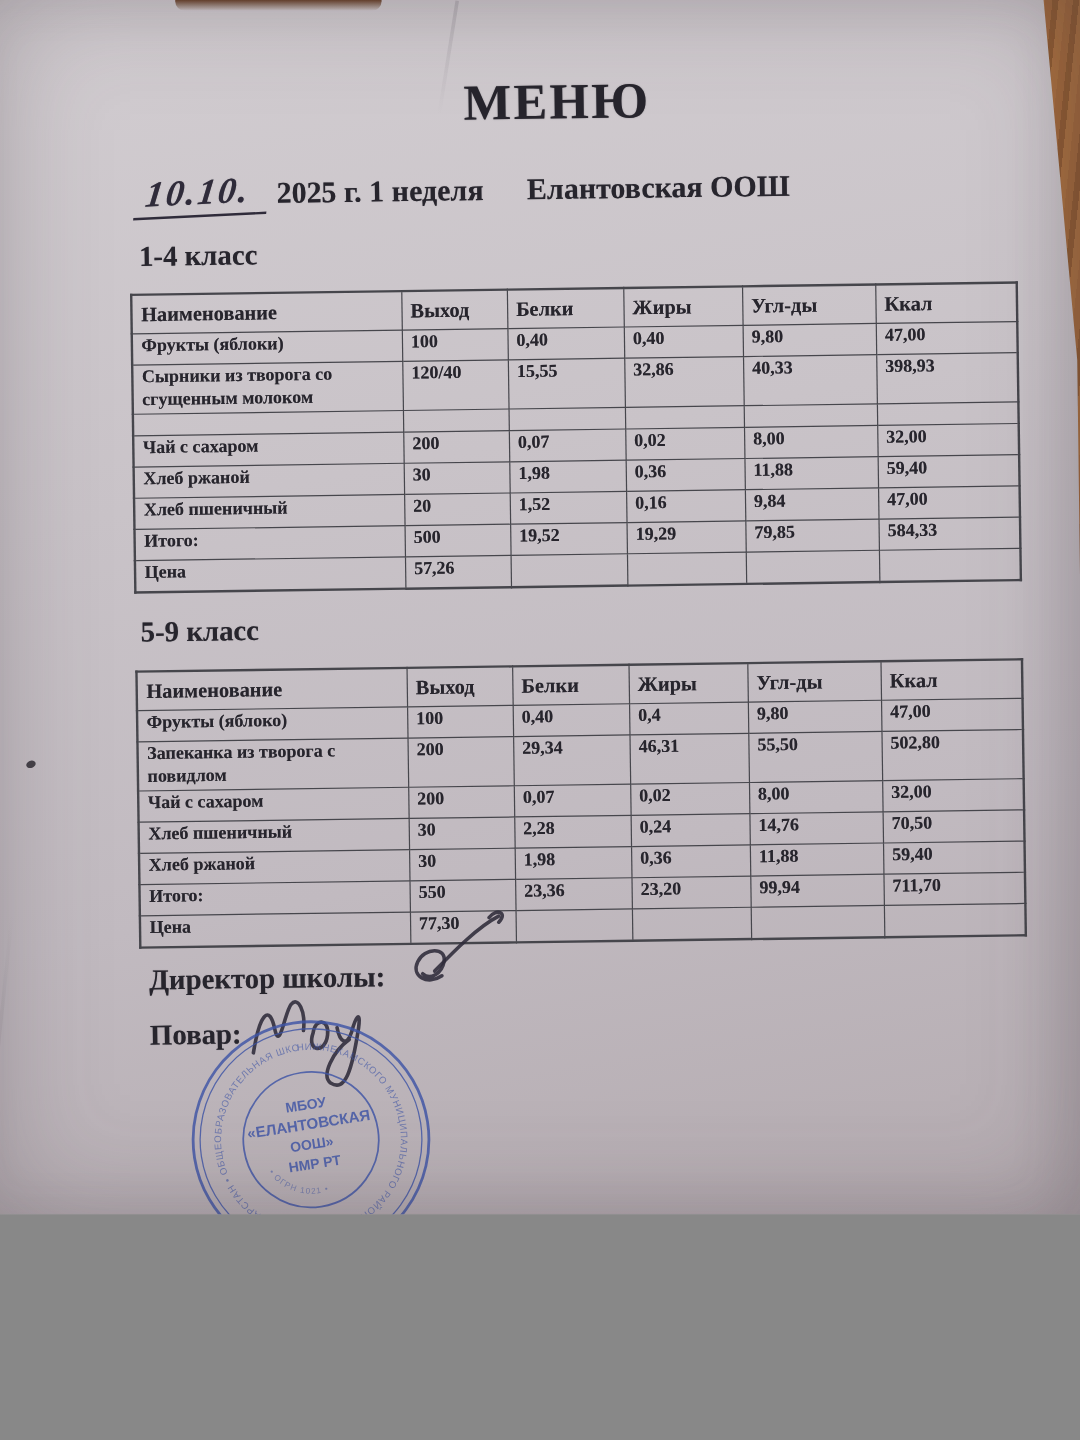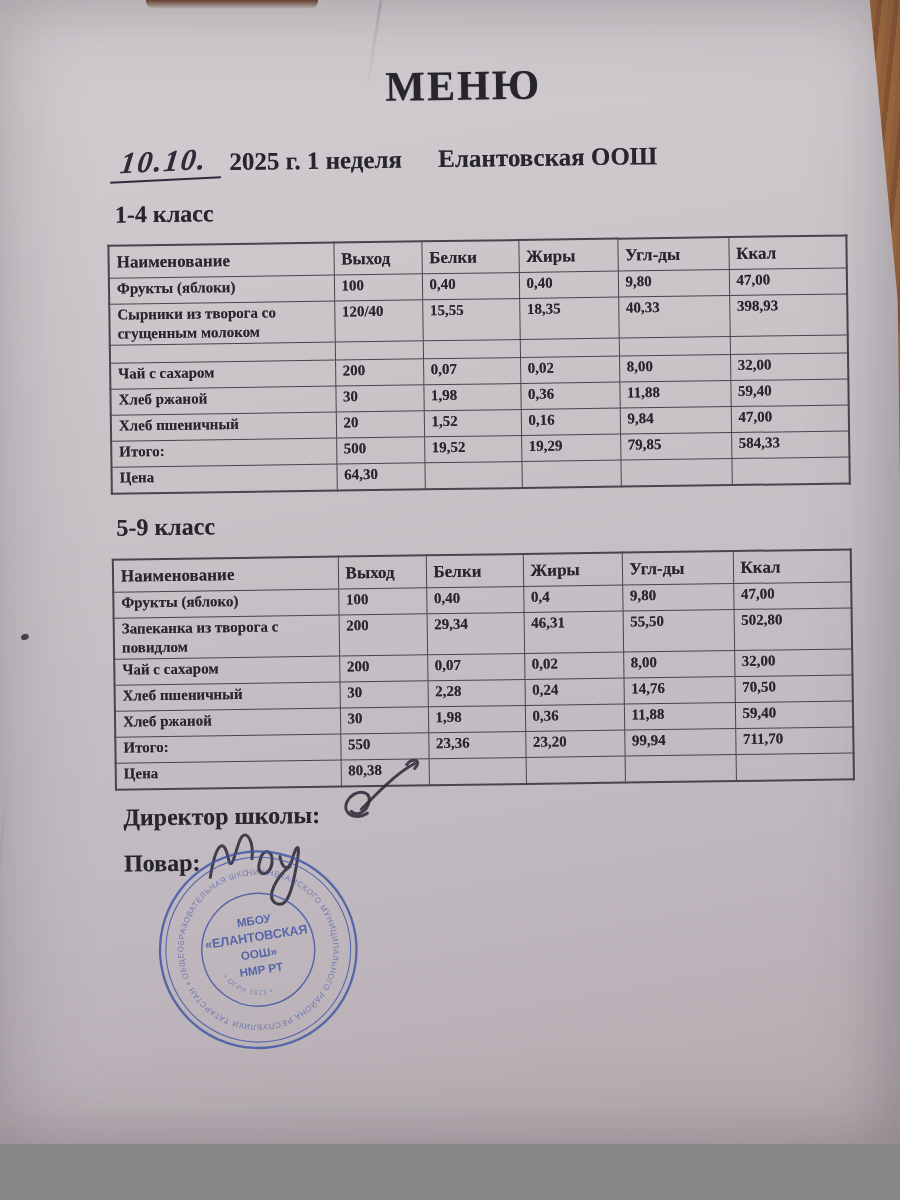--- a/index.html
+++ b/index.html
@@ -1,17 +1,17 @@
 <!DOCTYPE html>
 <html style="--paper-top: #d2cdd1; --paper-mid: #c9c3c8; --paper-mid2: #c1bac0; --paper-bottom: #b4abb0; --wood: #a2683a; --wood-dark: #6b432a; --ink: #2f2b3a; --stamp: #3f55a6; --border: #46464c; --text: #27252d;"><head>
 <meta charset="utf-8">
 <style>
   html,body{margin:0;padding:0;background:#888;}
   .photo{
-    position:relative;width:900px;height:1144px;overflow:hidden;
+    position:relative;width:900px;height:1012px;overflow:hidden;
     background:linear-gradient(170deg,var(--paper-top,#d2cdd1) 0%,var(--paper-mid,#c9c3c8) 38%,var(--paper-mid2,#c1bac0) 68%,var(--paper-bottom,#b4abb0) 100%);
     font-family:"Liberation Serif","DejaVu Serif",serif;
     color:var(--text,#27252d);
   }
   .wood-edge{
     position:absolute;top:0;right:0;width:46px;height:500px;
     background:repeating-linear-gradient(96deg,var(--wood,#a2683a) 0 6px,#8f5a30 6px 11px,#a96f3e 11px 17px);
     clip-path:polygon(34% 0,100% 0,100% 96%,95% 60%);
   }
   .top-edge-shadow{
@@ -120,21 +120,21 @@
             <td>100</td>
             <td>0,40</td>
             <td>0,40</td>
             <td>9,80</td>
             <td>47,00</td>
           </tr>
           <tr>
             <td>Сырники из творога со сгущенным молоком</td>
             <td>120/40</td>
             <td>15,55</td>
-            <td>18,35</td>
+            <td>32,86</td>
             <td>40,33</td>
             <td>398,93</td>
           </tr>
           <tr class="empty-row">
             <td></td>
             <td></td>
             <td></td>
             <td></td>
             <td></td>
             <td></td>
@@ -166,21 +166,21 @@
           <tr>
             <td>Итого:</td>
             <td>500</td>
             <td>19,52</td>
             <td>19,29</td>
             <td>79,85</td>
             <td>584,33</td>
           </tr>
           <tr>
             <td>Цена</td>
-            <td>64,30</td>
+            <td>57,26</td>
             <td></td>
             <td></td>
             <td></td>
             <td></td>
           </tr>
         </tbody>
       </table>
 
     <h2 class="section-heading s2">5-9 класс</h2>
     <table class="menu t1">
@@ -246,21 +246,21 @@
           <tr>
             <td>Итого:</td>
             <td>550</td>
             <td>23,36</td>
             <td>23,20</td>
             <td>99,94</td>
             <td>711,70</td>
           </tr>
           <tr>
             <td>Цена</td>
-            <td>80,38</td>
+            <td>77,30</td>
             <td></td>
             <td></td>
             <td></td>
             <td></td>
           </tr>
         </tbody>
       </table>
 
     <div class="sig-label director">Директор школы:</div>
     <svg class="sig-svg director" width="130" height="75" viewBox="0 0 130 75">

